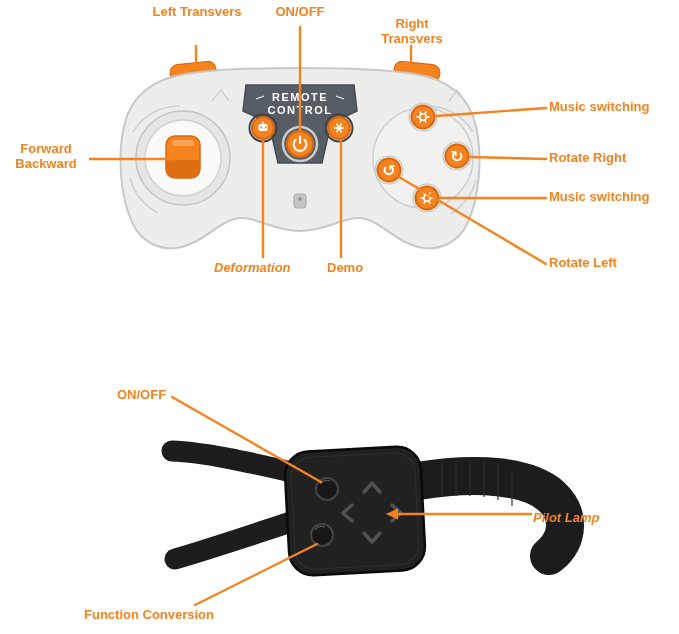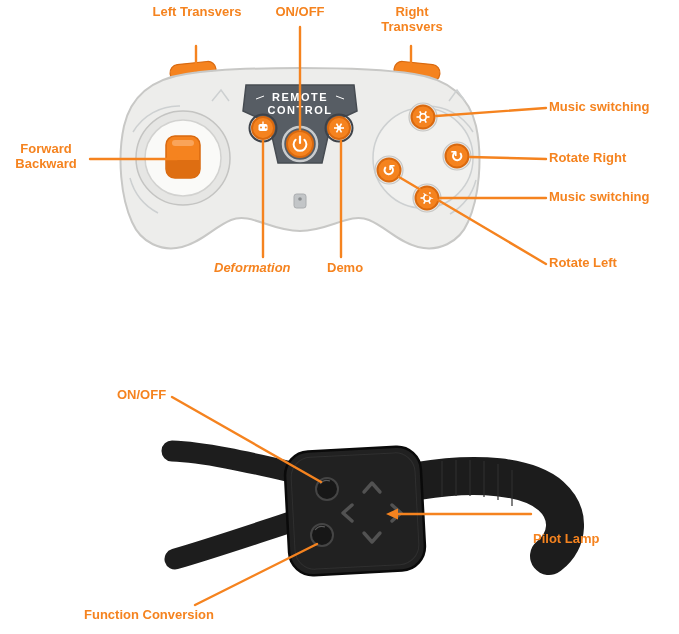--- a/index.html
+++ b/index.html
@@ -183,29 +183,29 @@
       <line x1="341" y1="257" x2="341" y2="141"></line>
       <line x1="172" y1="397" x2="321" y2="482"></line>
       <line x1="531" y1="514" x2="397" y2="514"></line>
       <polygon points="386,514 398,508.5 398,519.5" fill="#F5831F" stroke="none"></polygon>
       <line x1="195" y1="605" x2="317" y2="544"></line>
     </g>
   </svg>
 
   <div class="callout wrap" style="left:151px;top:4px;width:92px;">Left Transvers</div>
   <div class="callout wrap" style="left:263px;top:4px;width:74px;">ON/OFF</div>
-  <div class="callout wrap" style="left:365px;top:4px;width:94px;">Right Transvers</div>
+  <div class="callout wrap" style="left:365px;top:16px;width:94px;">Right Transvers</div>
 
   <div class="callout" style="left:549px;top:99px;">Music switching</div>
   <div class="callout" style="left:549px;top:150px;">Rotate Right</div>
   <div class="callout" style="left:549px;top:189px;">Music switching</div>
   <div class="callout" style="left:549px;top:255px;">Rotate Left</div>
 
   <div class="callout wrap" style="left:2px;top:141px;width:88px;">Forward Backward</div>
 
   <div class="callout" style="left:214px;top:260px;font-style:italic;">Deformation</div>
   <div class="callout" style="left:327px;top:260px;">Demo</div>
 
   <div class="callout" style="left:117px;top:387px;">ON/OFF</div>
-  <div class="callout" style="left:533px;top:531px;">Pilot Lamp</div>
+  <div class="callout" style="left:533px;top:510px;font-style:italic;">Pilot Lamp</div>
   <div class="callout" style="left:84px;top:607px;">Function Conversion</div>
 
 </div>
 
 </body></html>

